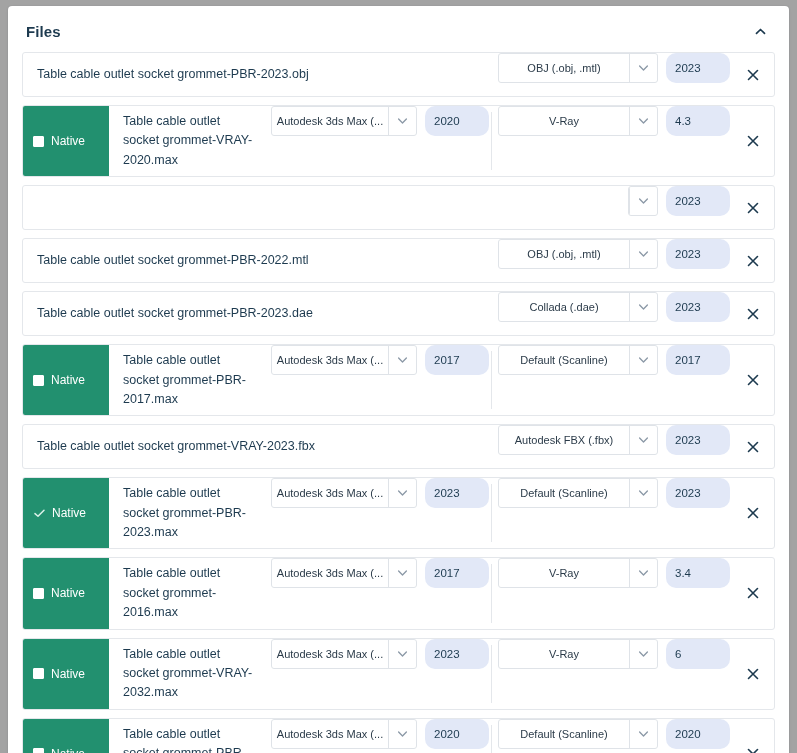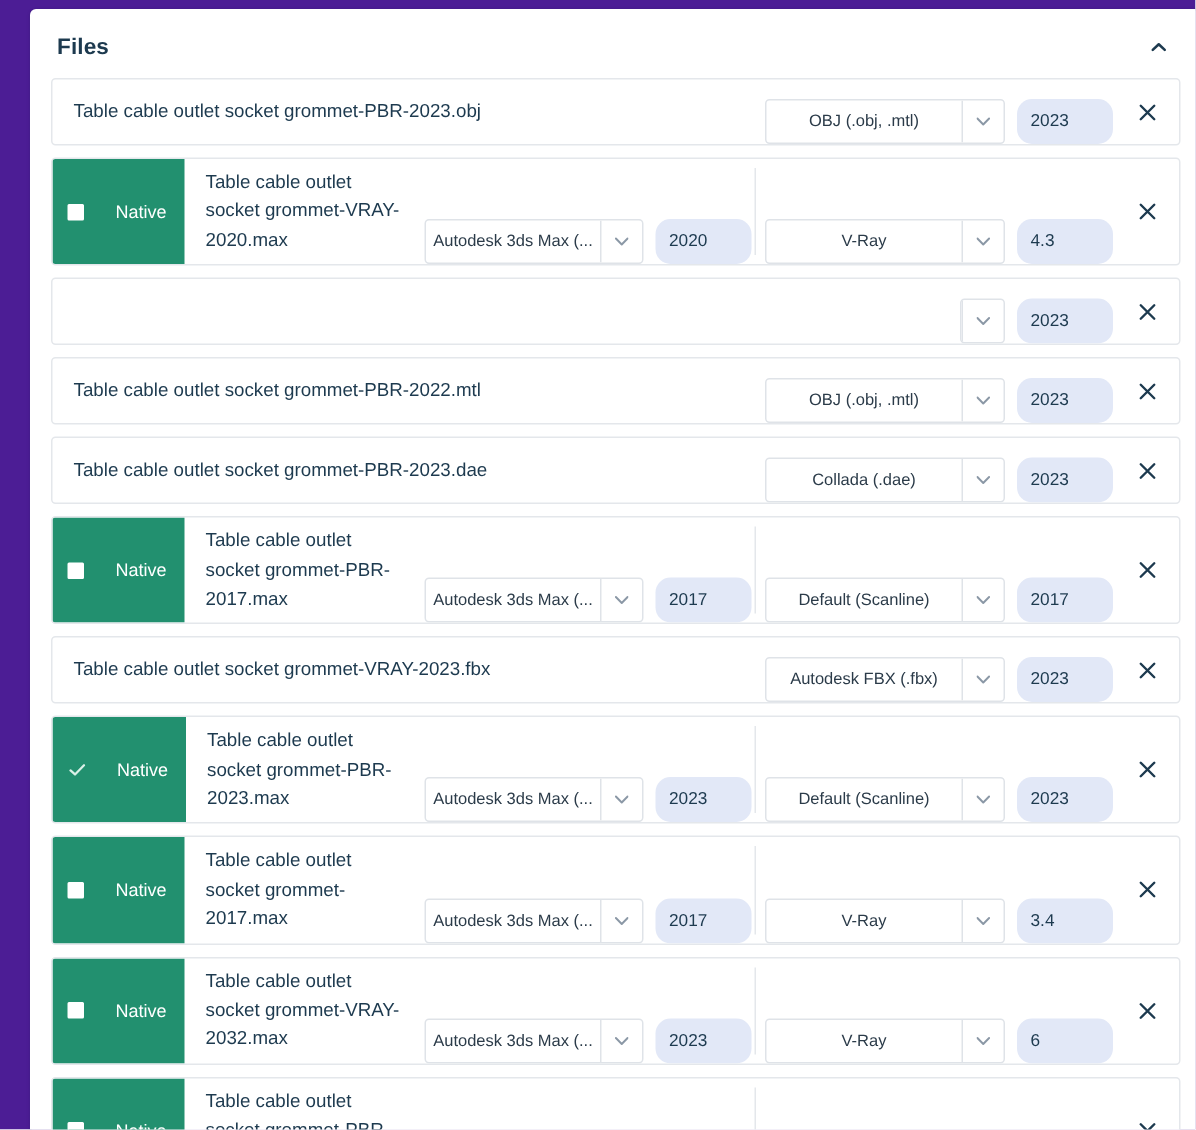--- a/index.html
+++ b/index.html
@@ -5,22 +5,22 @@
   * { box-sizing: border-box; }
   html, body {
     margin: 0; padding: 0;
     width: 797px; height: 753px;
     background: #f2f3f5;
     font-family: "Liberation Sans", sans-serif;
     -webkit-font-smoothing: antialiased;
   }
   .page {
     width: 797px; height: 753px;
-    background: #4c1d95;
-    padding: 6px 8px 8px 20px;
+    background: #a3a3a3;
+    padding: 6px 8px 8px 8px;
   }
   .card {
     background: #ffffff;
     border-radius: 4px;
     box-shadow: 0 1px 3px rgba(16,32,53,0.10), 0 0 1px rgba(16,32,53,0.18);
     width: 781px;
     min-height: 739px;
     padding: 0 0 12px 0;
     overflow: hidden;
   }
@@ -57,21 +57,21 @@
     position: relative;
     overflow: hidden;
   }
   .file-row.tall { min-height: 54px; }
 
   .native-badge {
     background: #22906f;
     color: #ffffff;
     display: flex;
     align-items: center;
-    gap: 21px;
+    gap: 7px;
     padding: 0 12px 0 10px;
     font-size: 12px;
     flex: 0 0 auto;
     cursor: pointer;
     user-select: none;
     min-width: 86px;
   }
   .native-box {
     width: 11px; height: 11px;
     background: #ffffff;
@@ -96,21 +96,21 @@
     color: #1d3a4f;
     font-size: 12.5px;
     line-height: 1.55;
     padding: 6px 12px 6px 14px;
     min-width: 0;
   }
   .fname.wrap { max-width: 190px; }
 
   .ctrl-group {
     display: flex;
-    align-items: flex-end;
+    align-items: flex-start;
     flex: 0 0 auto;
     padding-right: 2px;
   }
   .divider {
     width: 1px;
     background: #e4e7eb;
     align-self: stretch;
     margin: 6px 6px 6px 2px;
     flex: 0 0 auto;
   }
@@ -405,21 +405,21 @@
               <path d="M1.5 1.5 L10.5 10.5 M10.5 1.5 L1.5 10.5" stroke="#1d3a4f" stroke-width="1.6" stroke-linecap="round"></path>
             </svg>
           </div>
         </div>
         <div class="file-row tall">
           <div class="native-badge">
             <span class="native-box"></span>
             <span class="native-label">Native</span>
           </div>
           <div class="fname wrap">
-            <span>Table cable outlet socket grommet-2017.max</span>
+            <span>Table cable outlet socket grommet-2016.max</span>
           </div>
           <div class="spacer"></div>
           <div class="ctrl-group">
             <div class="select w-app">
               <span class="sel-value">Autodesk 3ds Max (...</span>
               <span class="sel-arrow">
                 <svg width="9" height="6" viewBox="0 0 9 6" aria-hidden="true">
                   <path d="M0.6 1 L4.5 5 L8.4 1" fill="none" stroke="#8b98a6" stroke-width="1.3" stroke-linecap="round" stroke-linejoin="round"></path>
                 </svg>
               </span>

